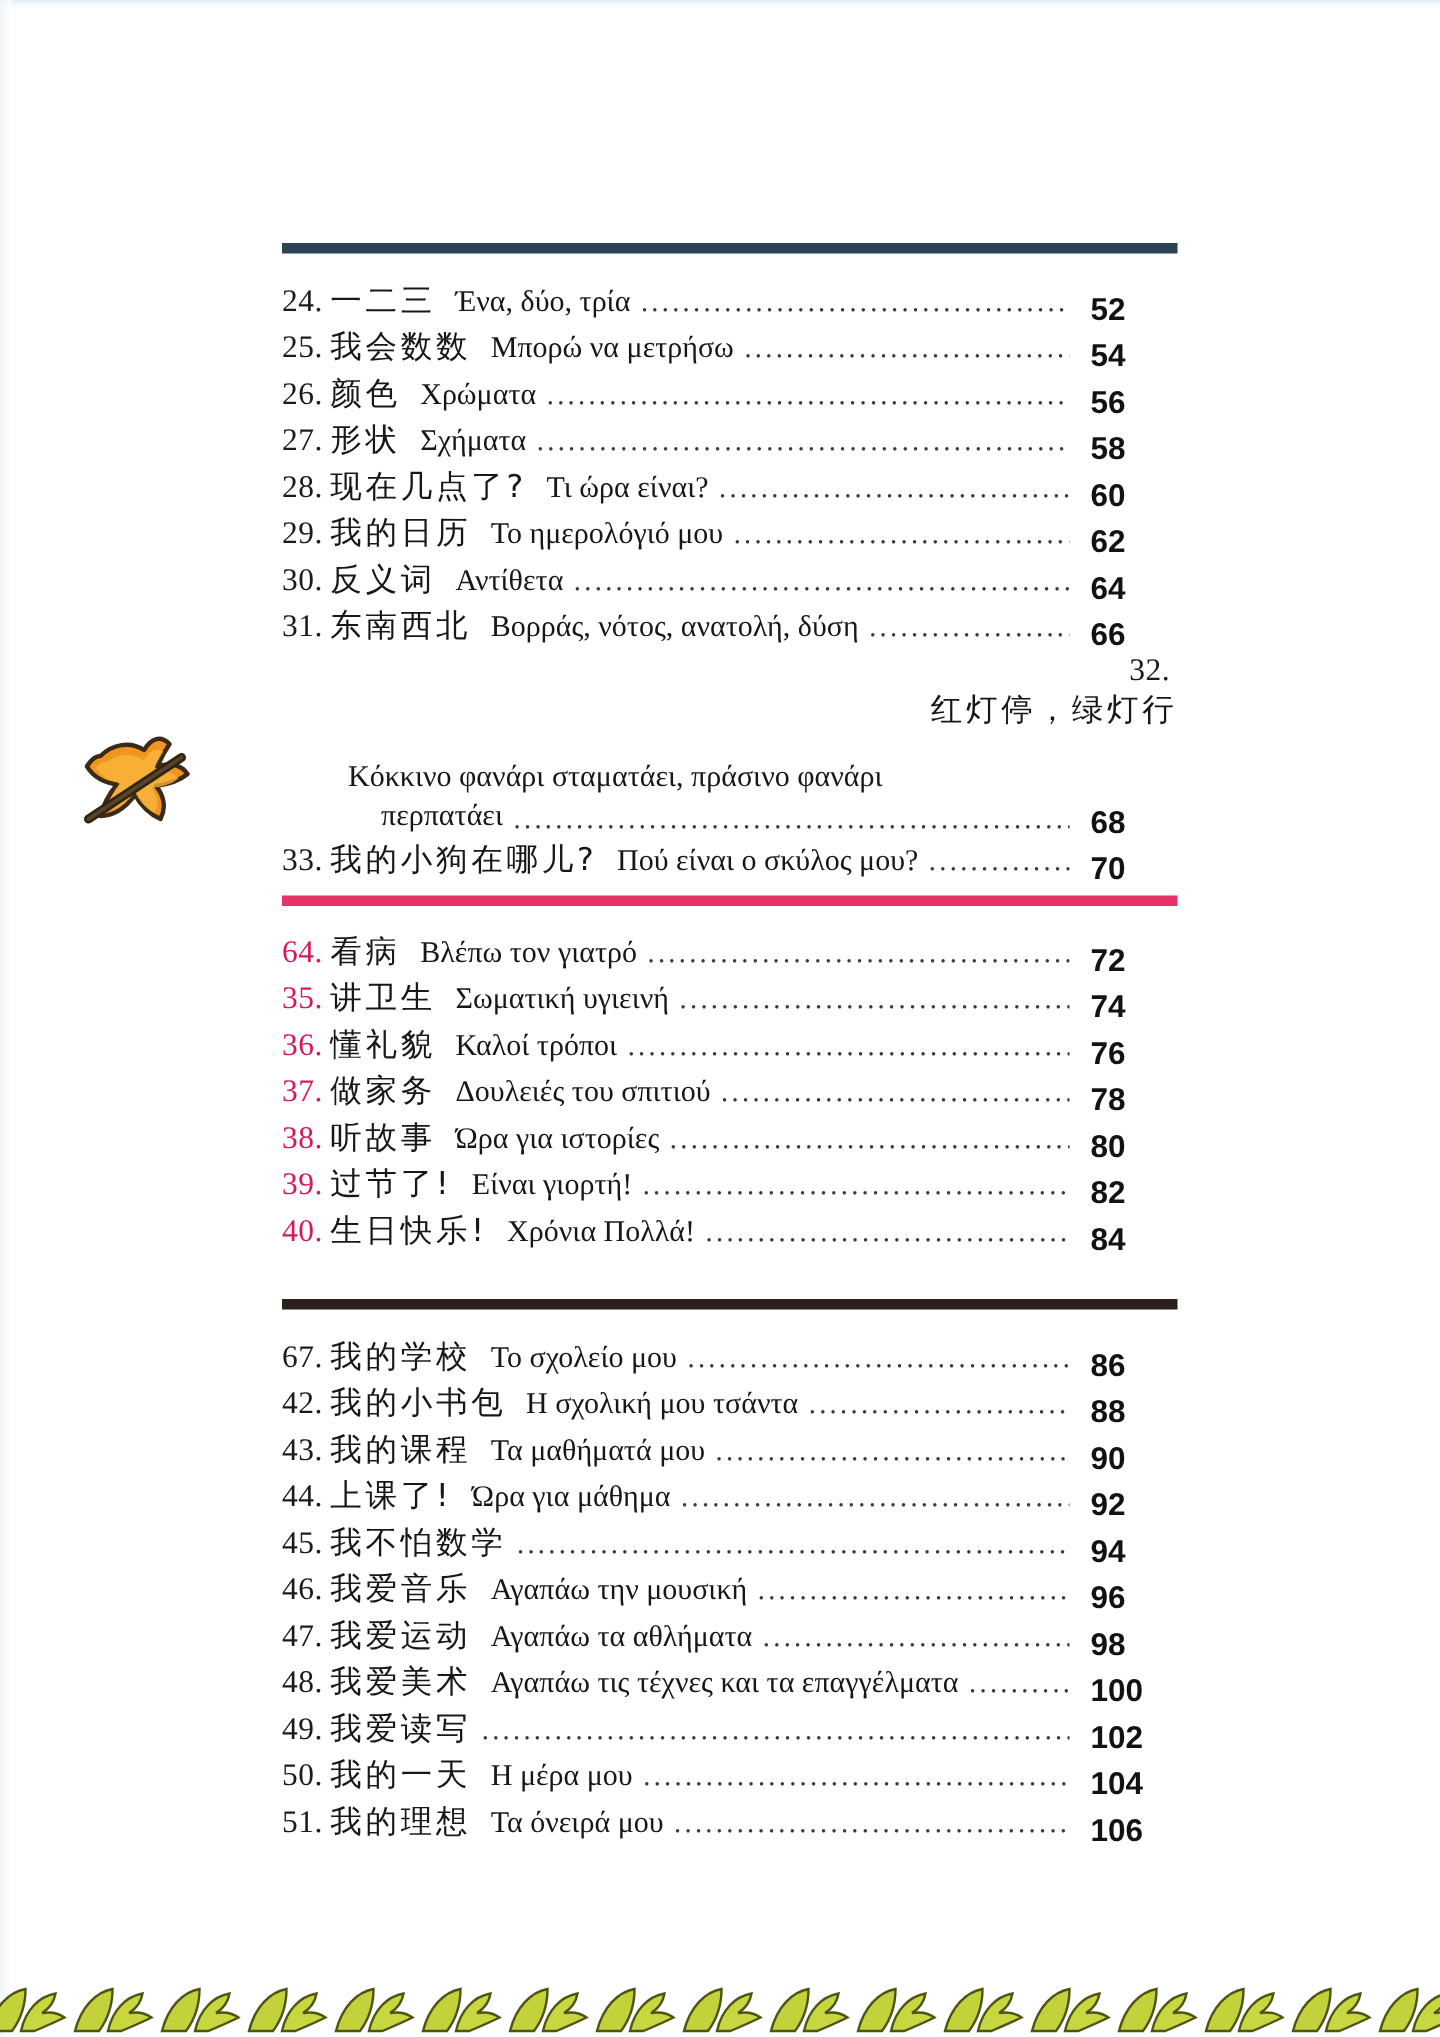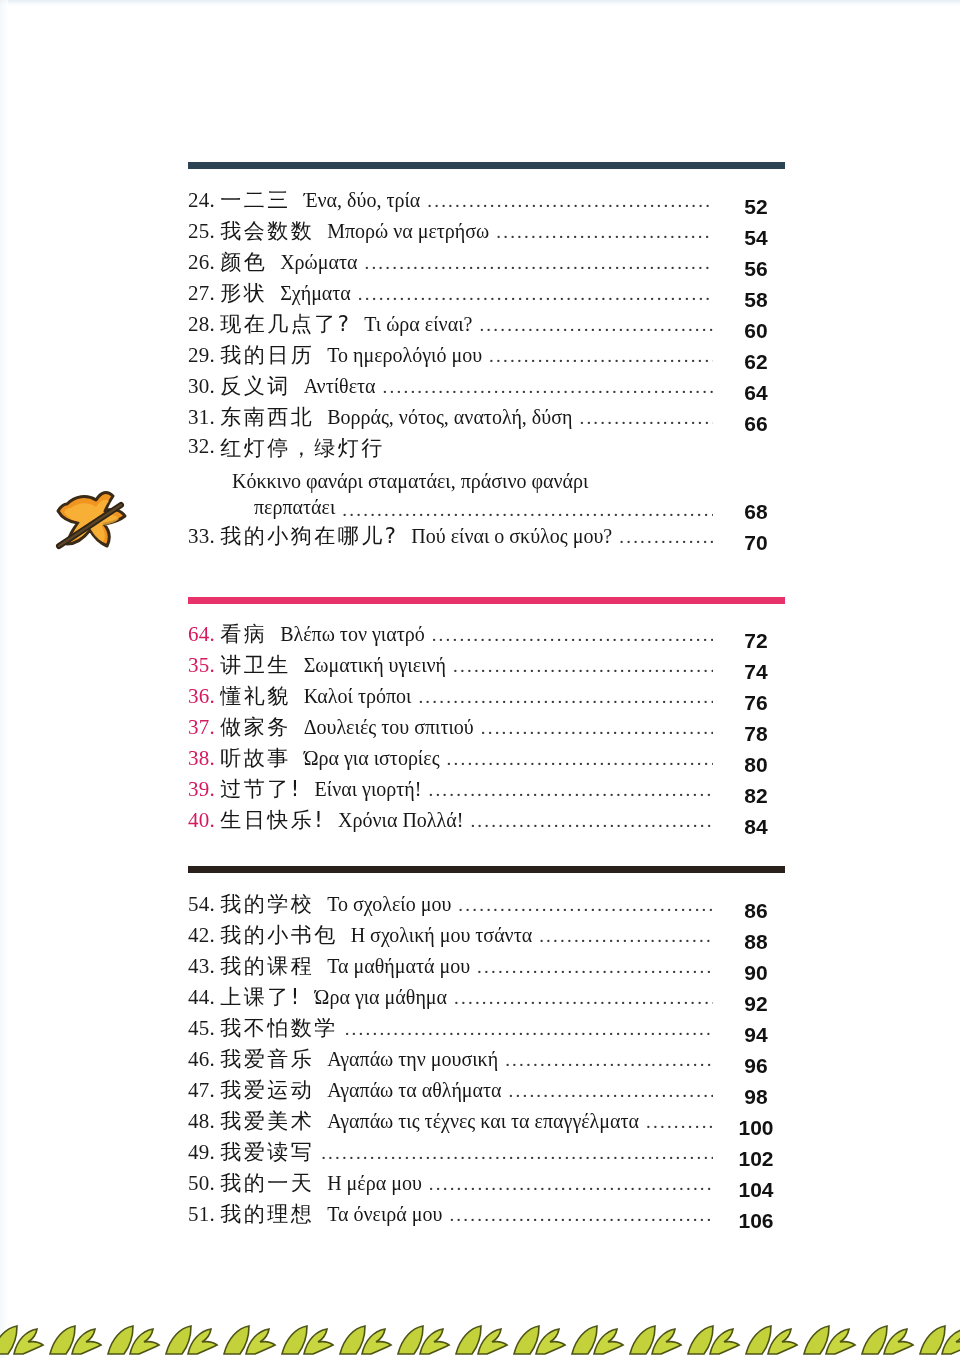--- a/index.html
+++ b/index.html
@@ -99,44 +99,45 @@
     white-space: nowrap;
     color: #3a3a3a;
     font-size: 19px;
     letter-spacing: 2.2px;
     padding: 0 5px 0 7px;
     min-width: 10px;
     line-height: 1;
   }
   .pg {
     flex: 0 0 58px;
-    text-align: center;
+    text-align: left;
     font-family: "Liberation Sans", sans-serif;
     font-weight: bold;
     font-size: 21px;
     color: #121212;
     padding-left: 14px;
     position: relative;
     top: 5px;
   }
 
   
   .entry-multi {
     width: 597px;
     margin-bottom: 3px;
   }
   .ml-line1 {
     display: flex;
-    align-items: flex-start;
+    align-items: flex-end;
+    flex-direction: column;
   }
   .ml-line2 {
     padding-left: 44px;
     font-size: 20px;
     color: #171717;
-    margin-top: 8px;
+    margin-top: 20px;
   }
   .ml-line3 {
     display: flex;
     align-items: flex-end;
     padding-left: 66px;
     margin-top: 2px;
   }
   .ml-line3 .gr { padding-left: 0; }
 
   
@@ -324,21 +325,21 @@
           <span class="gr">Χρόνια Πολλά!</span>
           <span class="leader">..........................................................................................</span>
         </span>
         <span class="pg">84</span>
       </div>
     </div>
     <div class="divider brown" style="top: 866px;"></div>
     <div class="section" style="top: 890px;">
       <div class="entry">
         <span class="entry-body">
-          <span class="num">54.</span>
+          <span class="num">67.</span>
           <span class="cn">我的学校</span>
           <span class="gr">Το σχολείο μου</span>
           <span class="leader">..........................................................................................</span>
         </span>
         <span class="pg">86</span>
       </div>
       <div class="entry">
         <span class="entry-body">
           <span class="num">42.</span>
           <span class="cn">我的小书包</span>

